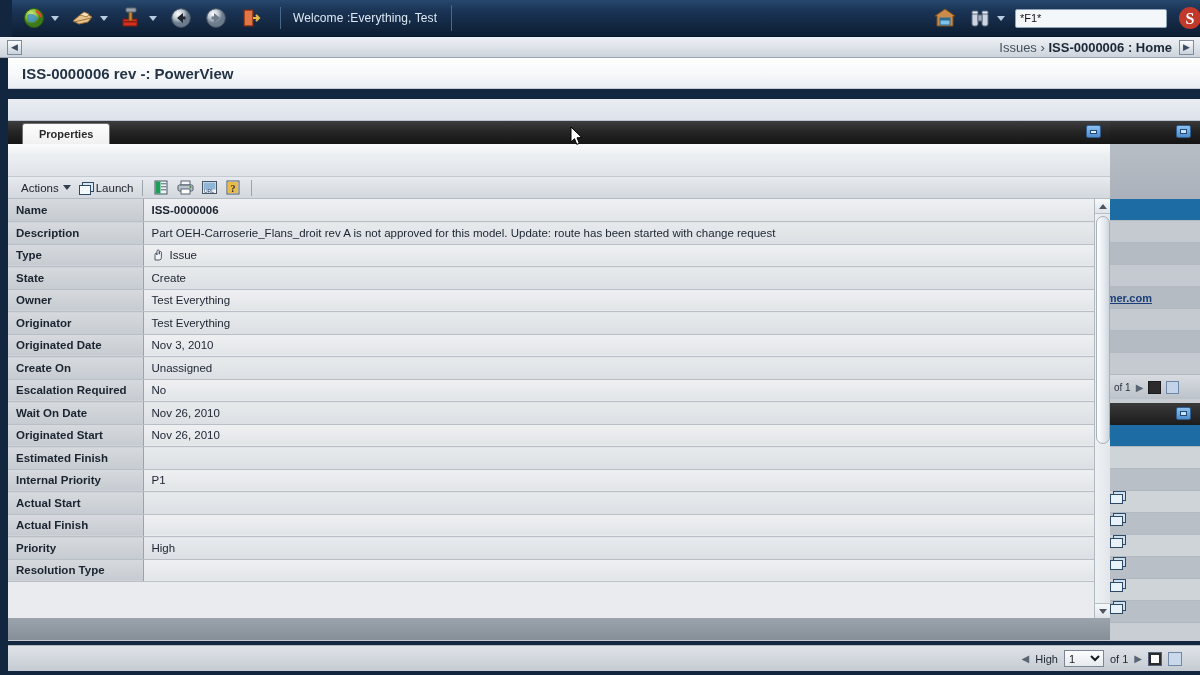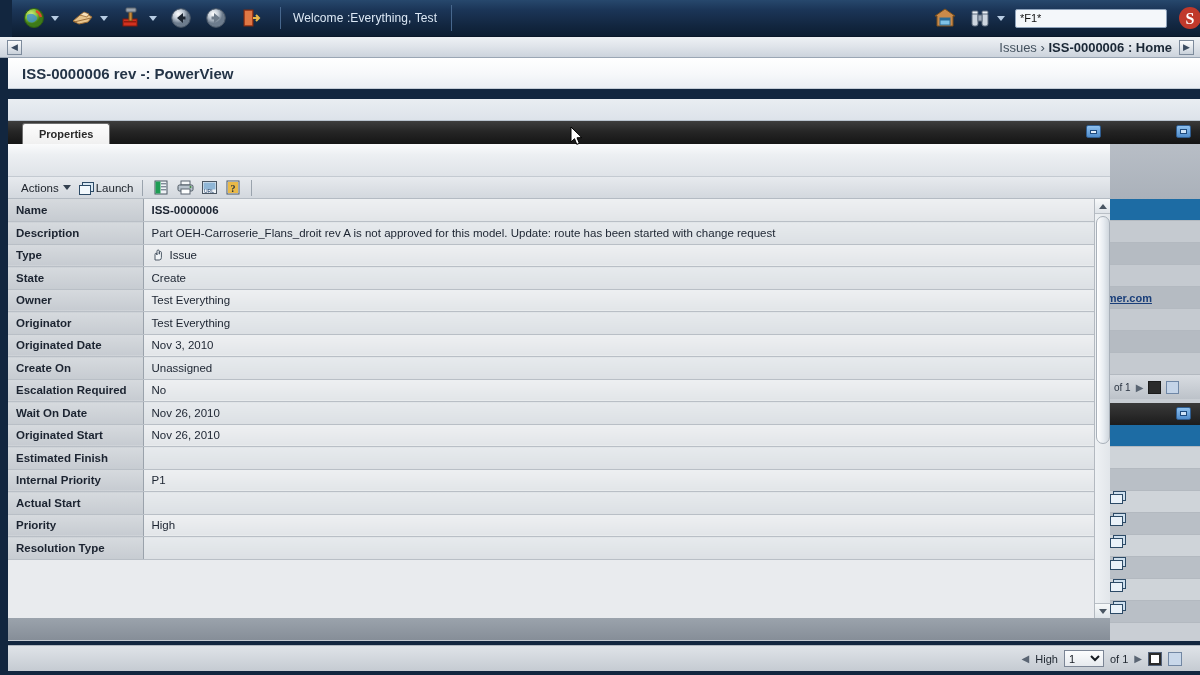--- a/index.html
+++ b/index.html
@@ -652,20 +652,24 @@
             </tr>
             <tr>
               <td class="lbl">Internal Priority</td>
               <td class="val">P1</td>
             </tr>
             <tr>
               <td class="lbl">Actual Start</td>
               <td class="val"></td>
             </tr>
             <tr>
+              <td class="lbl">Actual Finish</td>
+              <td class="val"></td>
+            </tr>
+            <tr>
               <td class="lbl">Priority</td>
               <td class="val">High</td>
             </tr>
             <tr>
               <td class="lbl">Resolution Type</td>
               <td class="val"></td>
             </tr>
           </tbody>
       </table>
 

